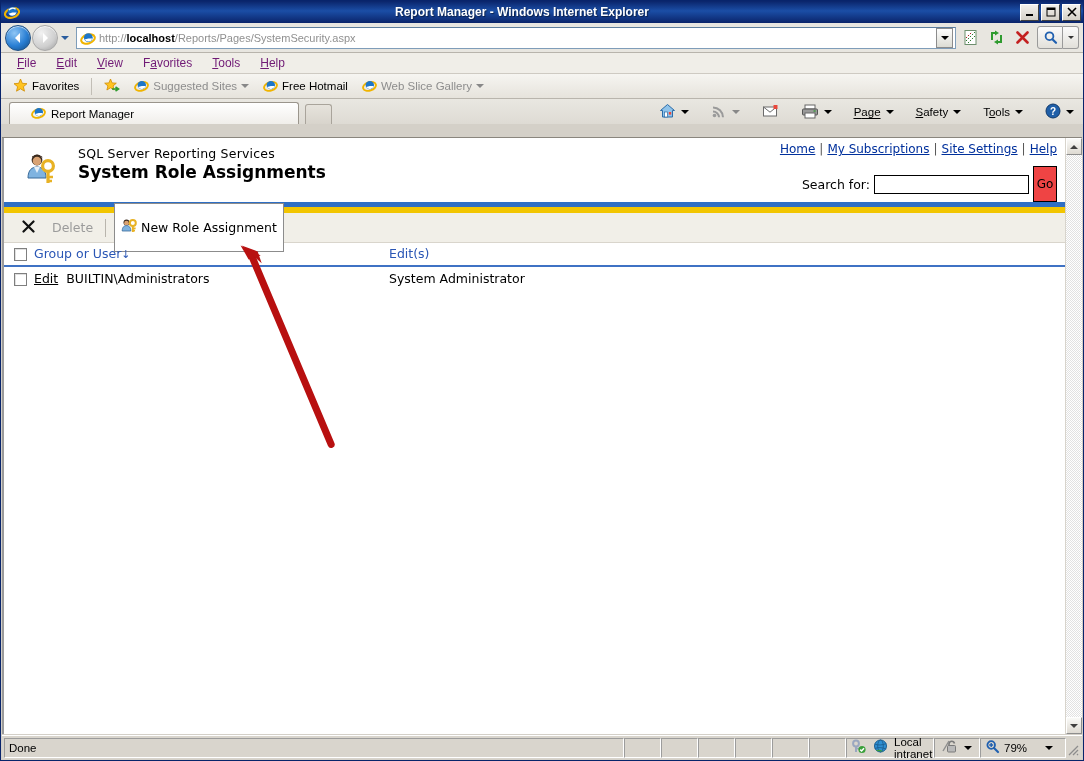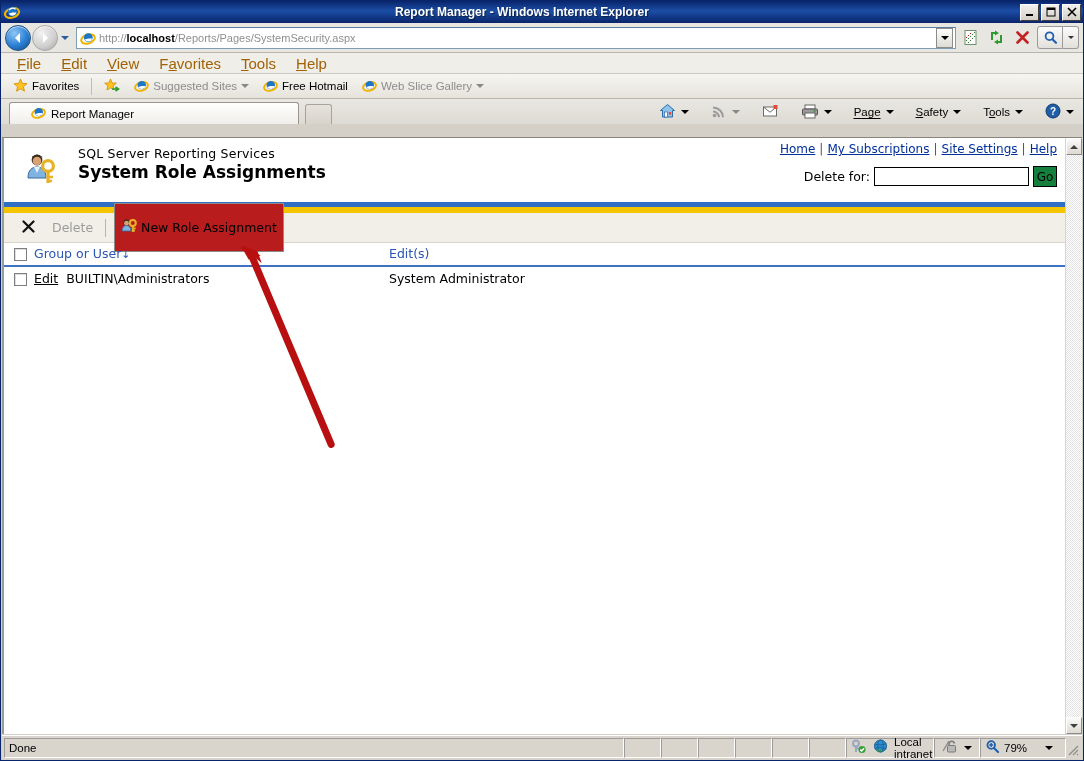--- a/index.html
+++ b/index.html
@@ -120,21 +120,21 @@
     border:1px solid #9a9a9a; border-left:none; border-radius:0 3px 3px 0;
     display:flex;align-items:center;justify-content:center;
   }
 
   
   .menubar {
     height: 21px; display:flex; align-items:center;
     background: #f0eee8; padding-left: 6px;
     border-bottom: 1px solid #cecac2;
   }
-  .menuitem { padding: 2px 10px; font-size: 15px; color:#a16207; }
+  .menuitem { padding: 2px 10px; font-size: 12px; color:#701a75; }
   .menuitem u { text-decoration: underline; }
 
   
   .favbar {
     height: 25px; display:flex; align-items:center;
     background: linear-gradient(to bottom,#f6f5f1,#e6e3dc);
     padding-left: 6px; gap: 2px;
     border-bottom: 1px solid #b9b5ad;
   }
   .favitem { display:flex;align-items:center;gap:4px;padding:2px 6px;font-size:11.5px;color:#000;white-space:nowrap; }
@@ -211,22 +211,22 @@
   .rs-search {
     position:absolute; right: 8px; top: 28px;
     display:flex; align-items:center; gap:4px;
     font-family:"DejaVu Sans", sans-serif; font-size:12.5px;
   }
   .rs-search input {
     width: 155px; height: 19px; border:1px solid #000; background:#fff;
     font-family:"DejaVu Sans", sans-serif; font-size:12px; padding:0 3px;
   }
   .rs-search .gobtn {
-    width: 24px; height: 21px; border:1px solid #000;
-    background:#15803d; font-size:12px;
+    width: 24px; height: 36px; border:1px solid #000;
+    background:#ef4444; font-size:12px;
     display:flex;align-items:center;justify-content:center;
     font-family:"DejaVu Sans", sans-serif;
   }
 
   .bar-blue { height:5px; background:#2f6fc4; margin-top: 10px; }
   .bar-gold { height:6px; background:#f2c500; }
 
   .toolbar {
     height: 30px; background:#f1efe8;
     display:flex; align-items:center; padding-left: 12px; gap:0;
@@ -234,21 +234,21 @@
   }
   .tb-delete {
     display:flex;align-items:center;gap:17px;
     font-family:"DejaVu Sans", sans-serif; font-size:12.5px; color:#9b9b9b;
     padding: 2px 6px;
   }
   .tb-sep { width:1px;height:18px;background:#b9b5ad;margin:0 8px 0 6px; }
   .tb-new {
     display:flex;align-items:center;gap:3px;
     font-family:"DejaVu Sans", sans-serif; font-size:12.5px; color:#000;
-    padding: 14px 6px; border:1px solid #8c8c8c; background:#b91c1c;
+    padding: 14px 6px; border:1px solid #8c8c8c; background:#ffffff;
   }
 
   table.grid { width:100%; border-collapse:collapse; font-family:"DejaVu Sans", sans-serif; }
   table.grid th {
     text-align:left; font-weight:normal; font-size:12.5px; color:#2a56b5;
     padding: 3px 0 4px 0; border-bottom:2px solid #3f72c4;
   }
   table.grid td {
     font-size:12.5px; color:#000; padding: 4px 0 4px 0; vertical-align: middle;
   }
@@ -552,21 +552,21 @@
         <span class="rs-titles">
           <div class="rs-sub">SQL Server Reporting Services</div>
           <div class="rs-title">System Role Assignments</div>
         </span>
 
         <span class="rs-nav">
           <a href="#">Home</a><span class="sep">|</span><a href="#">My Subscriptions</a><span class="sep">|</span><a href="#">Site Settings</a><span class="sep">|</span><a href="#">Help</a>
         </span>
 
         <span class="rs-search">
-          <span>Delete for:</span>
+          <span>Search for:</span>
           <input type="text" value="" style="">
           <span class="gobtn">Go</span>
         </span>
       </div>
 
       <div class="bar-blue"></div>
       <div class="bar-gold"></div>
 
       <div class="toolbar">
         <span class="tb-delete">

